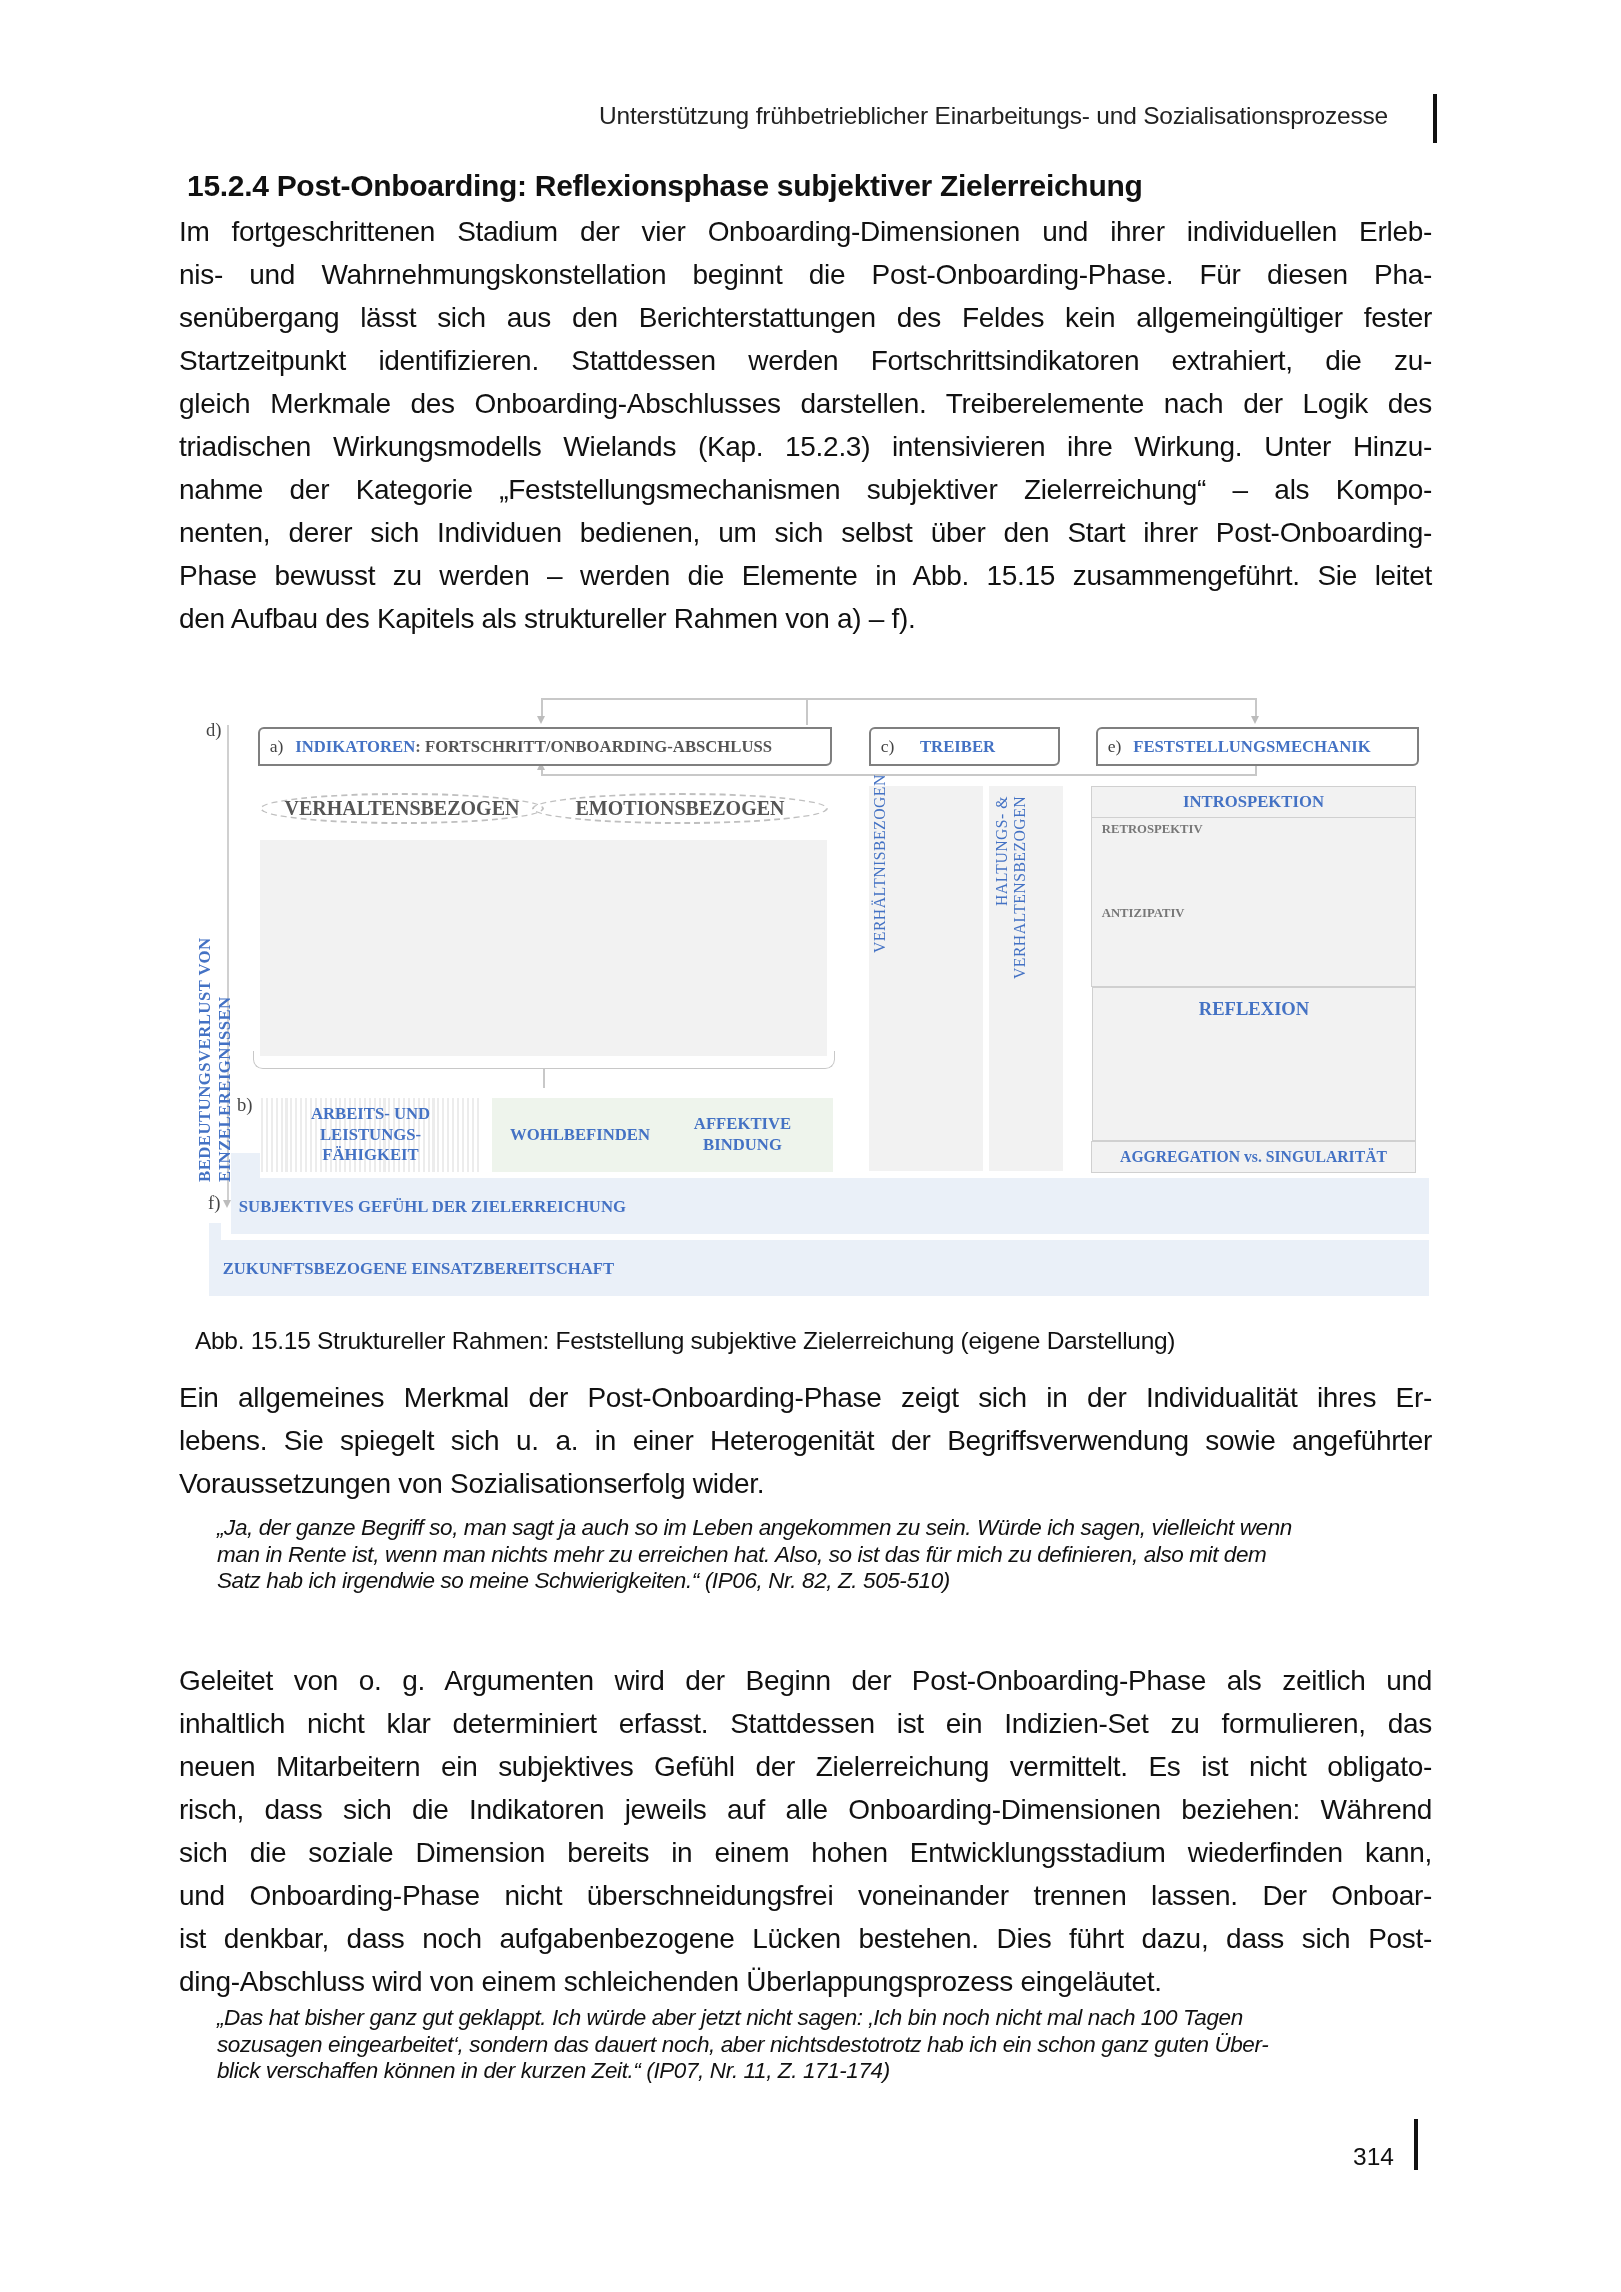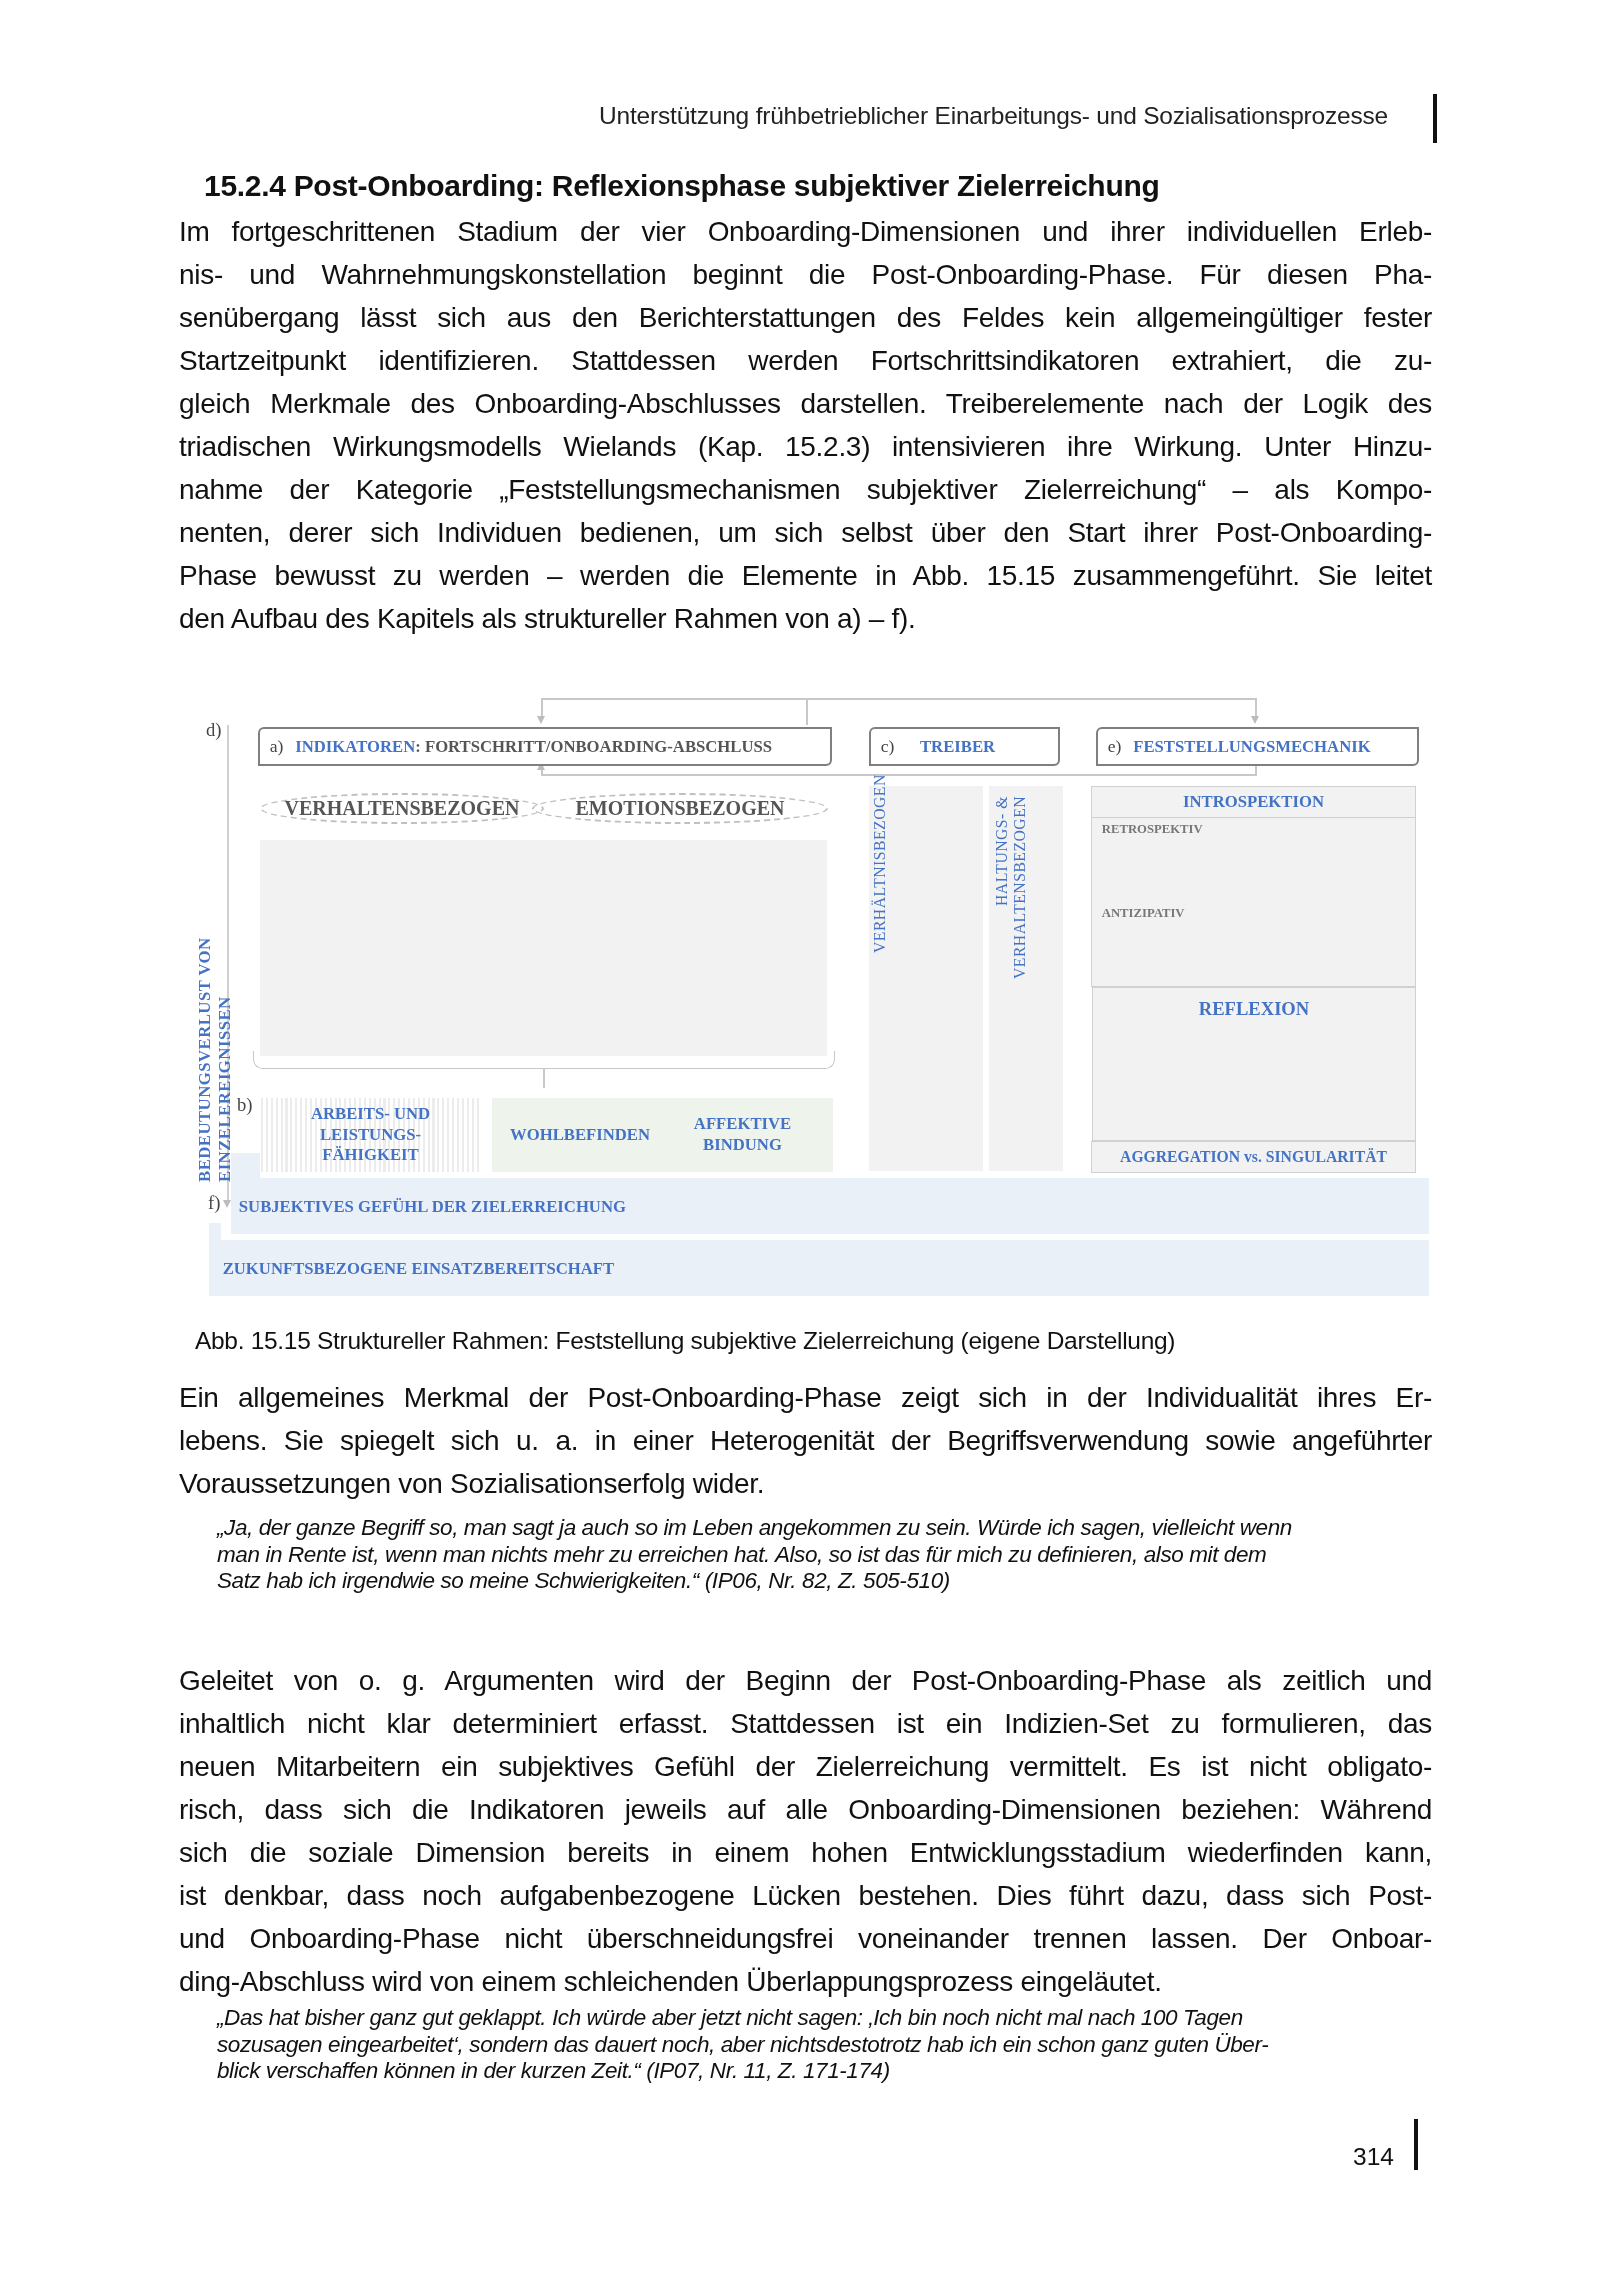--- a/index.html
+++ b/index.html
@@ -1,19 +1,19 @@
 <!DOCTYPE html>
 <html><head>
 <meta charset="utf-8">
 <style>
   html, body { margin: 0; padding: 0; background: #ffffff; }
   body { width: 1621px; height: 2293px; position: relative; overflow: hidden; font-family: "Liberation Sans", sans-serif; color: #111; }
   .running-head { position: absolute; top: 102px; right: 233px; font-size: 24.5px; color: #222; letter-spacing: -0.2px; }
   .head-bar { position: absolute; top: 94px; left: 1433px; width: 3.9px; height: 49px; background: #111; }
-  .section-title { position: absolute; top: 169px; left: 204px; font-size: 30px; font-weight: bold; letter-spacing: -0.3px; text-align: center; }
+  .section-title { position: absolute; top: 169px; left: 187px; font-size: 30px; font-weight: bold; letter-spacing: -0.3px; text-align: center; }
   .para { position: absolute; left: 179px; width: 1253px; font-size: 28px; line-height: 43px; text-align: justify; letter-spacing: -0.3px; }
   .para .ln { display: block; text-align: justify; text-align-last: justify; white-space: nowrap; }
   .para .ln.last { text-align-last: left; }
   .quote { position: absolute; left: 217px; width: 1215px; font-size: 22.5px; line-height: 26.5px; font-style: italic; letter-spacing: -0.4px; }
   .quote .ln { display: block; white-space: nowrap; }
   .caption { position: absolute; top: 1327px; left: 195px; font-size: 24.5px; letter-spacing: -0.3px; }
   .page-num { position: absolute; top: 2143px; right: 227px; font-size: 24.5px; }
   .page-bar { position: absolute; top: 2119px; left: 1414px; width: 3.9px; height: 51px; background: #111; }
 
   
@@ -149,22 +149,22 @@
   <span class="ln">man in Rente ist, wenn man nichts mehr zu erreichen hat. Also, so ist das für mich zu definieren, also mit dem</span>
   <span class="ln">Satz hab ich irgendwie so meine Schwierigkeiten.“ (IP06, Nr. 82, Z. 505-510)</span>
 </div>
 
 <div class="para" style="top:1659px;">
   <span class="ln">Geleitet von o. g. Argumenten wird der Beginn der Post-Onboarding-Phase als zeitlich und</span>
   <span class="ln">inhaltlich nicht klar determiniert erfasst. Stattdessen ist ein Indizien-Set zu formulieren, das</span>
   <span class="ln">neuen Mitarbeitern ein subjektives Gefühl der Zielerreichung vermittelt. Es ist nicht obligato-</span>
   <span class="ln">risch, dass sich die Indikatoren jeweils auf alle Onboarding-Dimensionen beziehen: Während</span>
   <span class="ln">sich die soziale Dimension bereits in einem hohen Entwicklungsstadium wiederfinden kann,</span>
+  <span class="ln">und Onboarding-Phase nicht überschneidungsfrei voneinander trennen lassen. Der Onboar-</span>
   <span class="ln">ist denkbar, dass noch aufgabenbezogene Lücken bestehen. Dies führt dazu, dass sich Post-</span>
-  <span class="ln">und Onboarding-Phase nicht überschneidungsfrei voneinander trennen lassen. Der Onboar-</span>
   <span class="ln last">ding-Abschluss wird von einem schleichenden Überlappungsprozess eingeläutet.</span>
 </div>
 
 <div class="quote" style="top:2005px;">
   <span class="ln">„Das hat bisher ganz gut geklappt. Ich würde aber jetzt nicht sagen: ‚Ich bin noch nicht mal nach 100 Tagen</span>
   <span class="ln">sozusagen eingearbeitet‘, sondern das dauert noch, aber nichtsdestotrotz hab ich ein schon ganz guten Über-</span>
   <span class="ln">blick verschaffen können in der kurzen Zeit.“ (IP07, Nr. 11, Z. 171-174)</span>
 </div>
 
 <div class="page-num">314</div>

